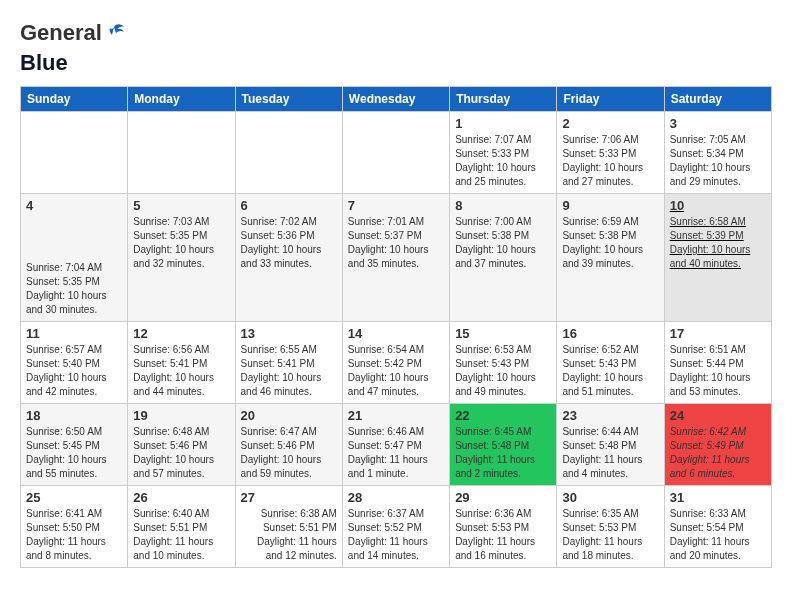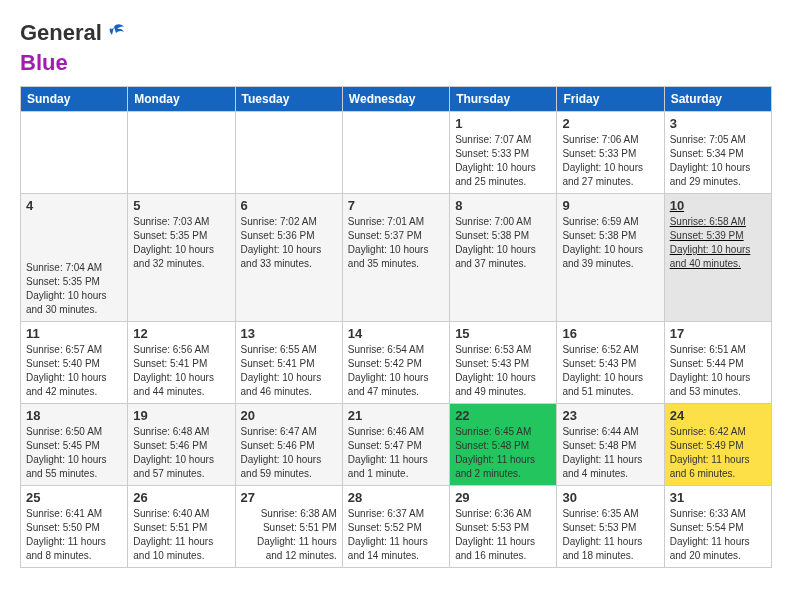--- a/index.html
+++ b/index.html
@@ -81,21 +81,21 @@
 
 <div class="header">
   <div class="logo">
     <div style="display:flex;align-items:center;">
       <span class="logo-general" style="font-size:22px;font-weight:bold;color:#333;">General</span>
       <svg width="22" height="20" viewBox="0 0 22 20" style="margin-left:2px;">
         <path d="M10 4 C12 0, 18 1, 20 4 C18 3, 15 4, 13 6 C15 5, 19 6, 20 9 C17 7, 14 8, 12 10 L10 4Z" fill="#1565c0"></path>
         <path d="M10 4 L8 12 C6 10, 5 7, 6 5 C7 6, 8 7, 10 4Z" fill="#1565c0"></path>
       </svg>
     </div>
-    <span style="font-size:22px;font-weight:bold;color:#a21caf;margin-top:-4px;">Blue</span>
+    <span style="font-size:22px;font-weight:bold;color:#0f172a;margin-top:-4px;">Blue</span>
   </div>
   <div class="title-block">
     <div class="month-title"></div>
     <div class="subtitle"></div>
   </div>
 </div>
 
 <table class="calendar">
   <thead>
     <tr>
@@ -274,23 +274,23 @@
 Daylight: 11 hours
 and 2 minutes.</div>
         </td>
         <td style="background: rgb(245, 245, 245);">
           <span class="day-number">23</span>
           <div class="day-info" style="white-space: pre-line;">Sunrise: 6:44 AM
 Sunset: 5:48 PM
 Daylight: 11 hours
 and 4 minutes.</div>
         </td>
-        <td style="background: #fde047;">
+        <td style="background: #ef4444;">
           <span class="day-number">24</span>
-          <div class="day-info" style="white-space: pre-line;">Sunrise: 6:42 AM
+          <div class="day-info" style="white-space: pre-line; font-style: italic;">Sunrise: 6:42 AM
 Sunset: 5:49 PM
 Daylight: 11 hours
 and 6 minutes.</div>
         </td>
       </tr>
       <tr>
         <td>
           <span class="day-number">25</span>
           <div class="day-info" style="white-space: pre-line;">Sunrise: 6:41 AM
 Sunset: 5:50 PM

